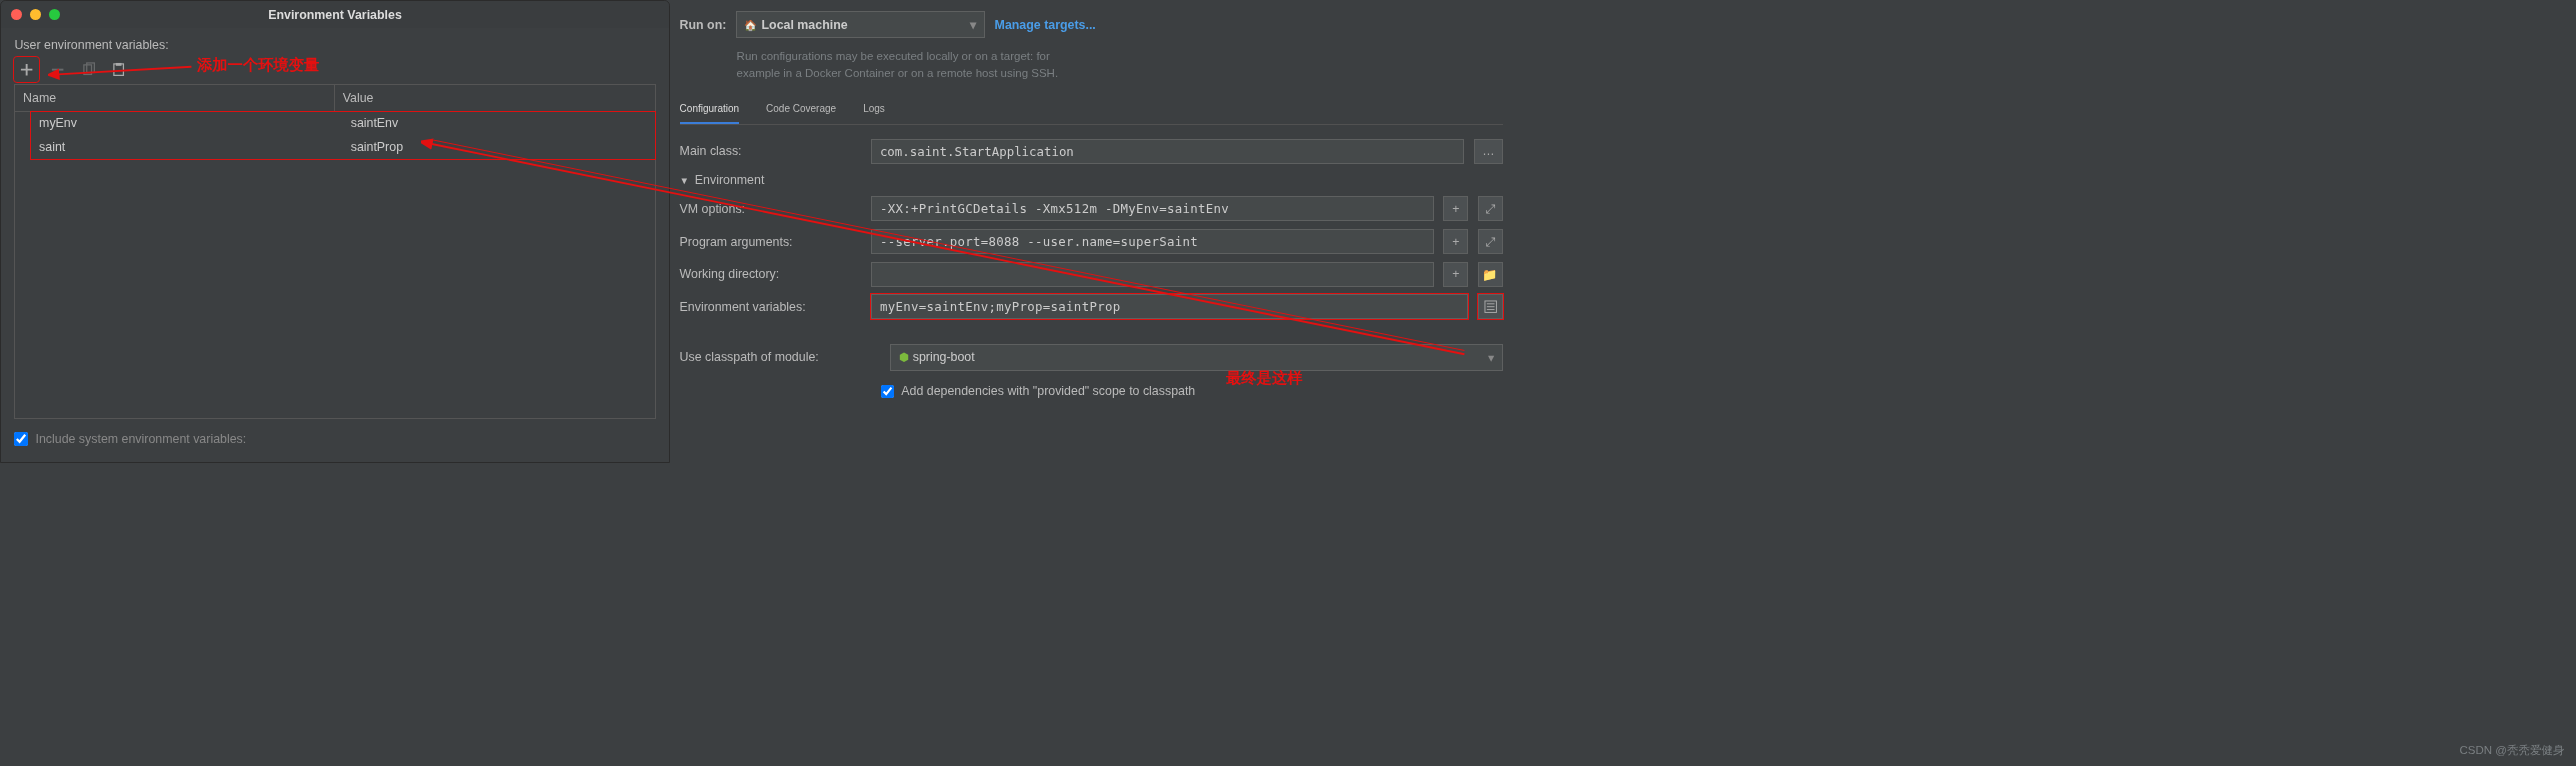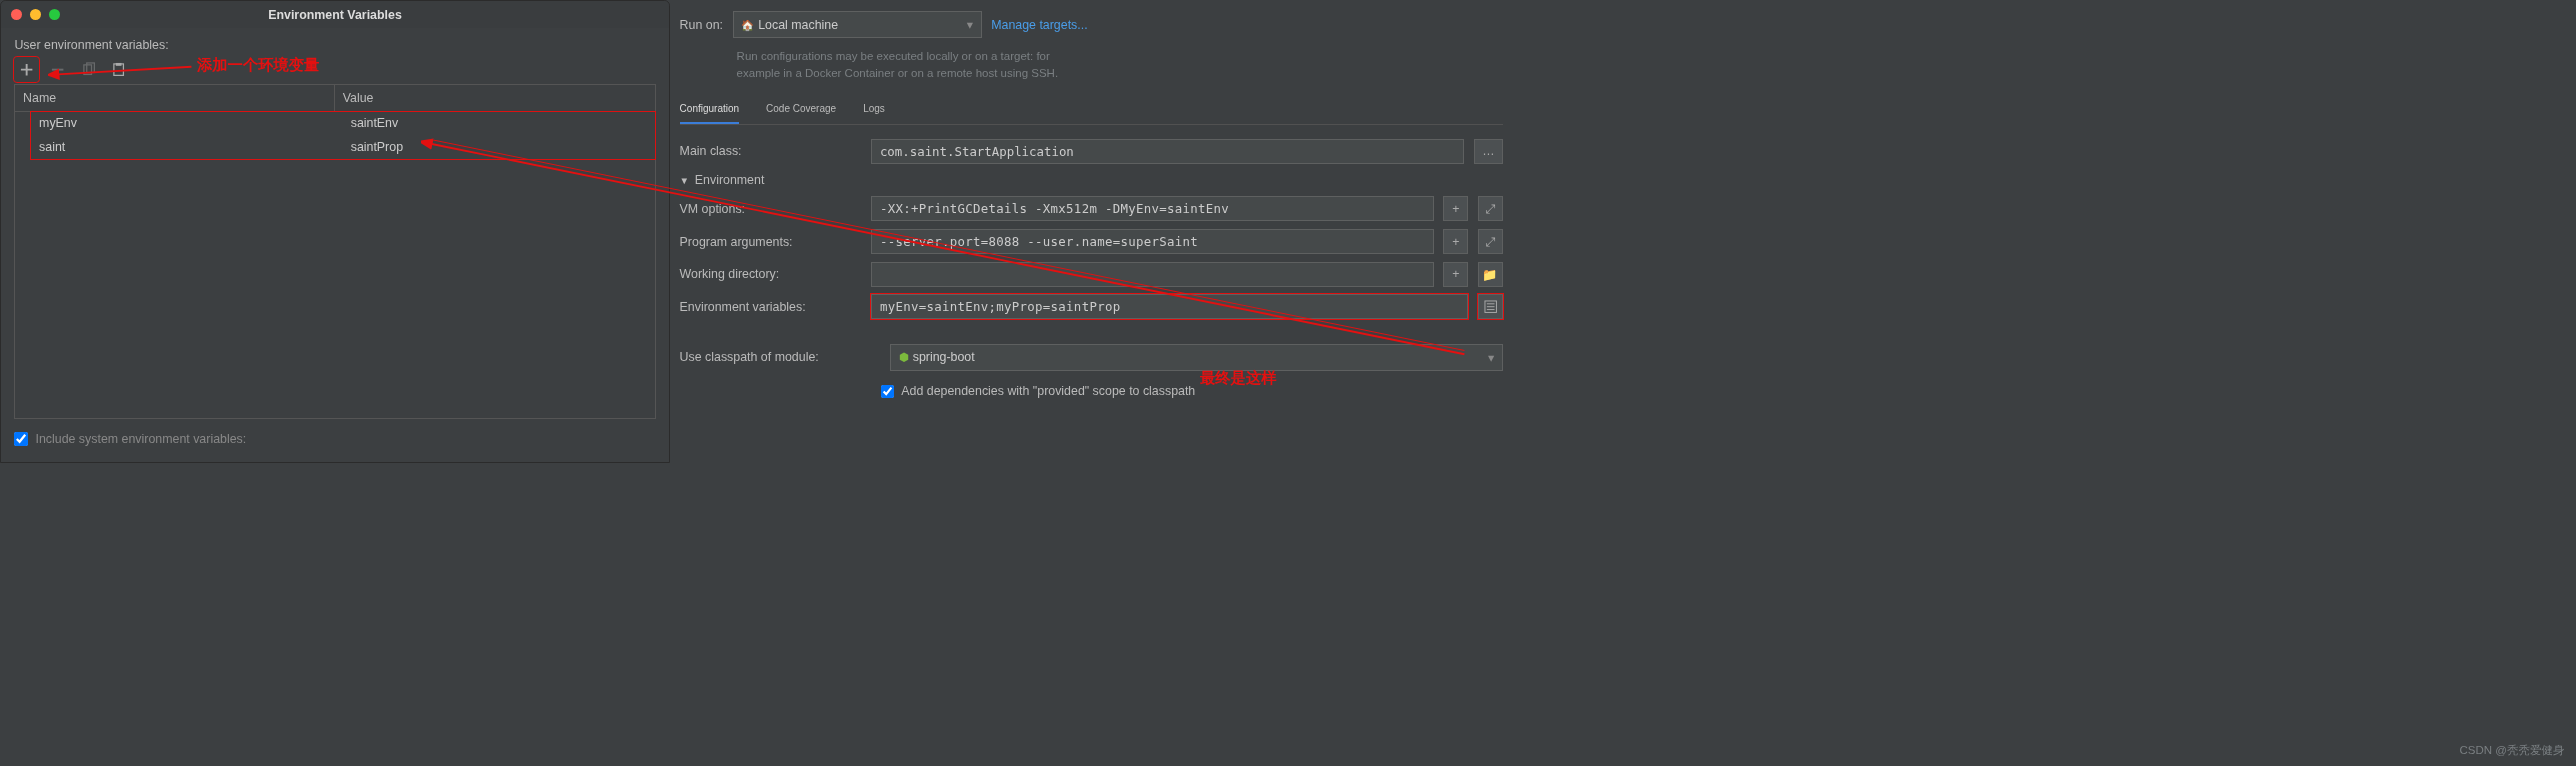--- a/index.html
+++ b/index.html
@@ -160,21 +160,21 @@
         <div style="height:259px;"></div>
       </div>
     </div>
     <div class="include-row">
       <input type="checkbox" checked="" style="">
       <span>Include system environment variables:</span>
     </div>
   </div>
 
   <div class="right">
-    <div class="row" style="padding-top:5.7px;">
+    <div class="row" style="padding-top:5.7px;font-weight:bold;">
       <span style="color:#bbb;">Run on:</span>
       <div class="dropdown">
         <span><span class="sel-home">🏠</span><span>Local machine</span></span>
         <span class="chev">▾</span>
       </div>
       <span class="link">Manage targets...</span>
     </div>
     <div style="padding:5.7px 0 0 57px;">
       <div class="hint">Run configurations may be executed locally or on a target: for</div>
       <div class="hint">example in a Docker Container or on a remote host using SSH.</div>
@@ -248,21 +248,21 @@
     </div>
 
     <div class="row" style="padding-left:201px; gap:7.7px; margin-top:5.7px;">
       <input type="checkbox" checked="" style="">
       <span>Add dependencies with "provided" scope to classpath</span>
     </div>
   </div>
 </div>
 
 <div class="annot" style="left:197px; top:55px;">添加一个环境变量</div>
-<div class="annot" style="left:1200px; top:368px;text-align:right;">最终是这样</div>
+<div class="annot" style="left:1226px; top:368px;text-align:right;">最终是这样</div>
 
 <svg class="arrow" style="left:48px; top:57px;" width="153" height="29" viewBox="0 0 160 30">
   <defs>
       <marker id="ah1" markerWidth="8" markerHeight="8" refX="1" refY="3" orient="auto">
         <path d="M0,0 L0,6 L7,3 z" fill="#e41010"></path>
       </marker>
     </defs>
   <line x1="150" y1="10" x2="10" y2="18" stroke="#e41010" stroke-width="2" marker-end="url(#ah1)"></line>
 </svg>
 

